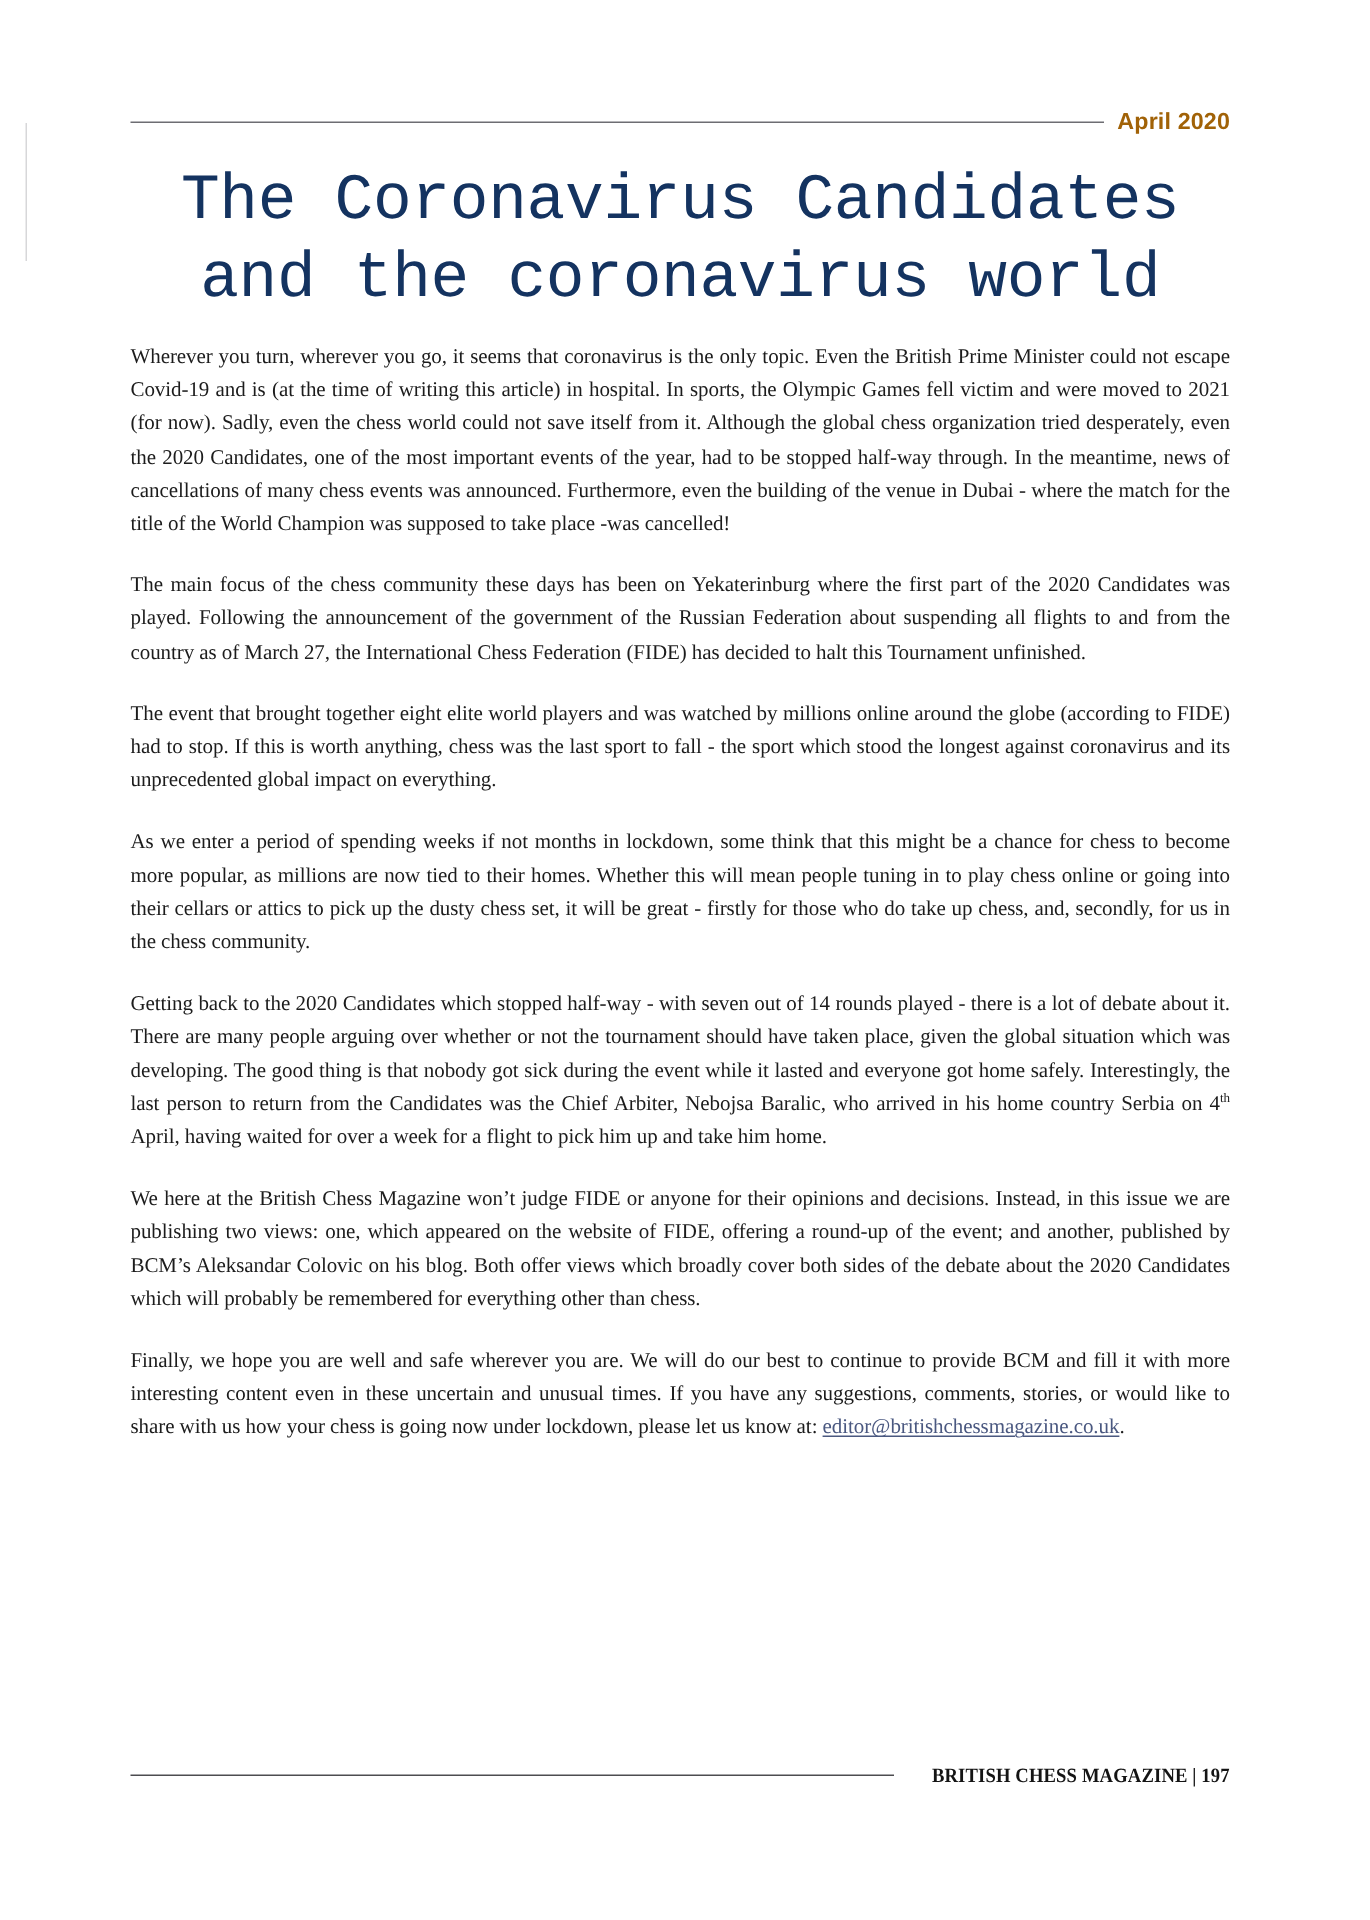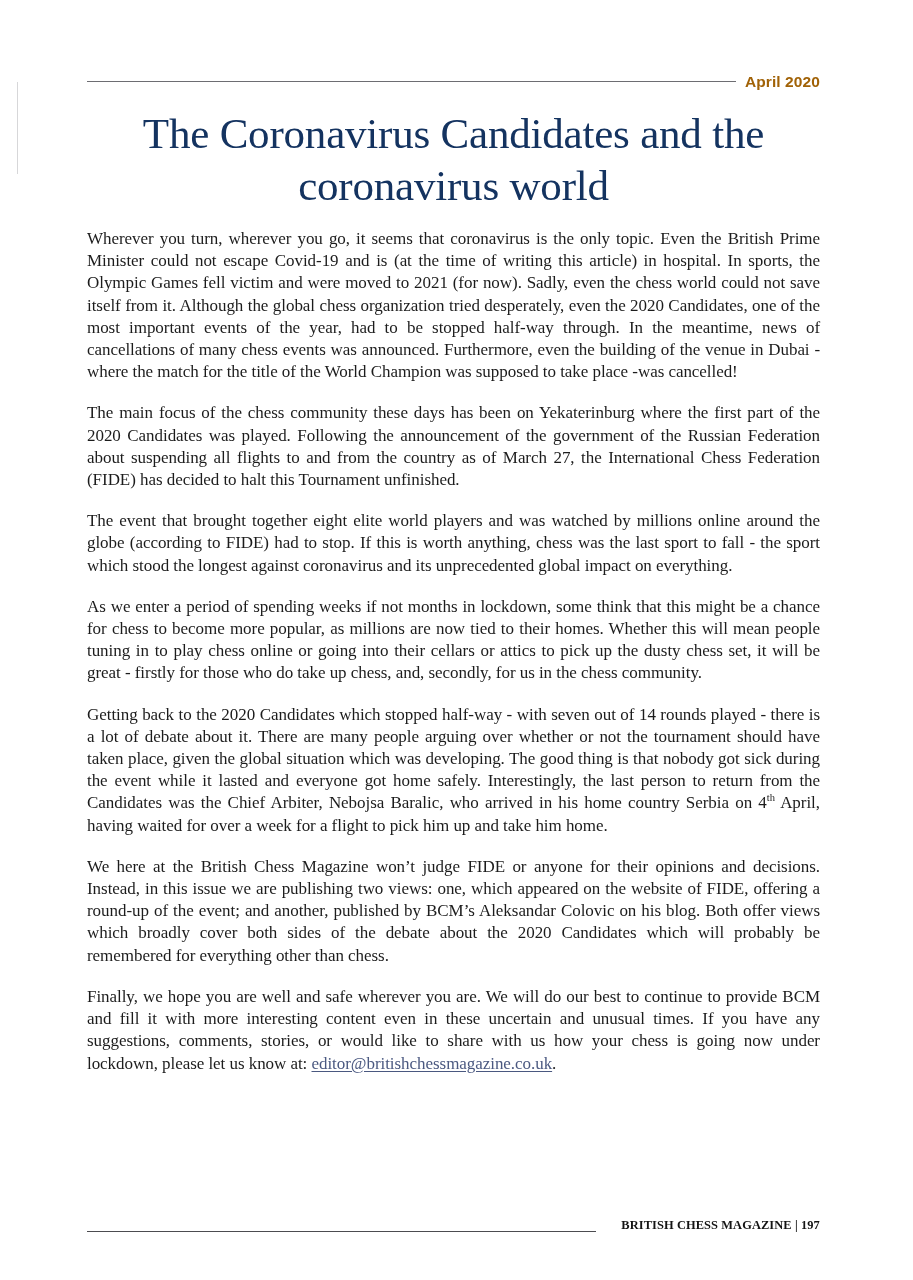--- a/index.html
+++ b/index.html
@@ -55,39 +55,39 @@
 
   
   .article-title {
     position: absolute;
     left: 87px;
     top: 108px;
     width: 733px;
     margin: 0;
     text-align: center;
     color: #143360;
-    font-family: Liberation Serif, serif;
+    font-family: Liberation Mono, monospace;
     font-weight: 400;
     font-size: 43px;
     line-height: 52px;
     letter-spacing: -0.2px;
   }
 
   
   .body-col {
     position: absolute;
     left: 87px;
     top: 228px;
     width: 733px;
   }
   .para {
     margin: 0 0 19px 0;
     text-align: justify;
     text-justify: inter-word;
-    font-size: 17px;
+    font-size: 14px;
     line-height: 22.2px;
     letter-spacing: -0.05px;
     color: #1c1c1c;
   }
   .para:last-of-type { margin-bottom: 0; }
   .para sup {
     font-size: 0.62em;
     vertical-align: super;
     line-height: 0;
   }
@@ -103,24 +103,24 @@
     font-style: italic;
     font-size: 20px;
     line-height: 24px;
     color: #1c1c1c;
   }
 
   
   .footer {
     position: absolute;
     left: 87px;
-    top: 1218px;
+    top: 1177px;
     width: 733px;
     display: flex;
-    align-items: flex-end;
+    align-items: center;
     gap: 8px;
   }
   .footer .rule {
     flex: 1 1 auto;
     height: 1px;
     background: #4c4c50;
   }
   .footer .imprint {
     flex: 0 0 auto;
     white-space: nowrap;

